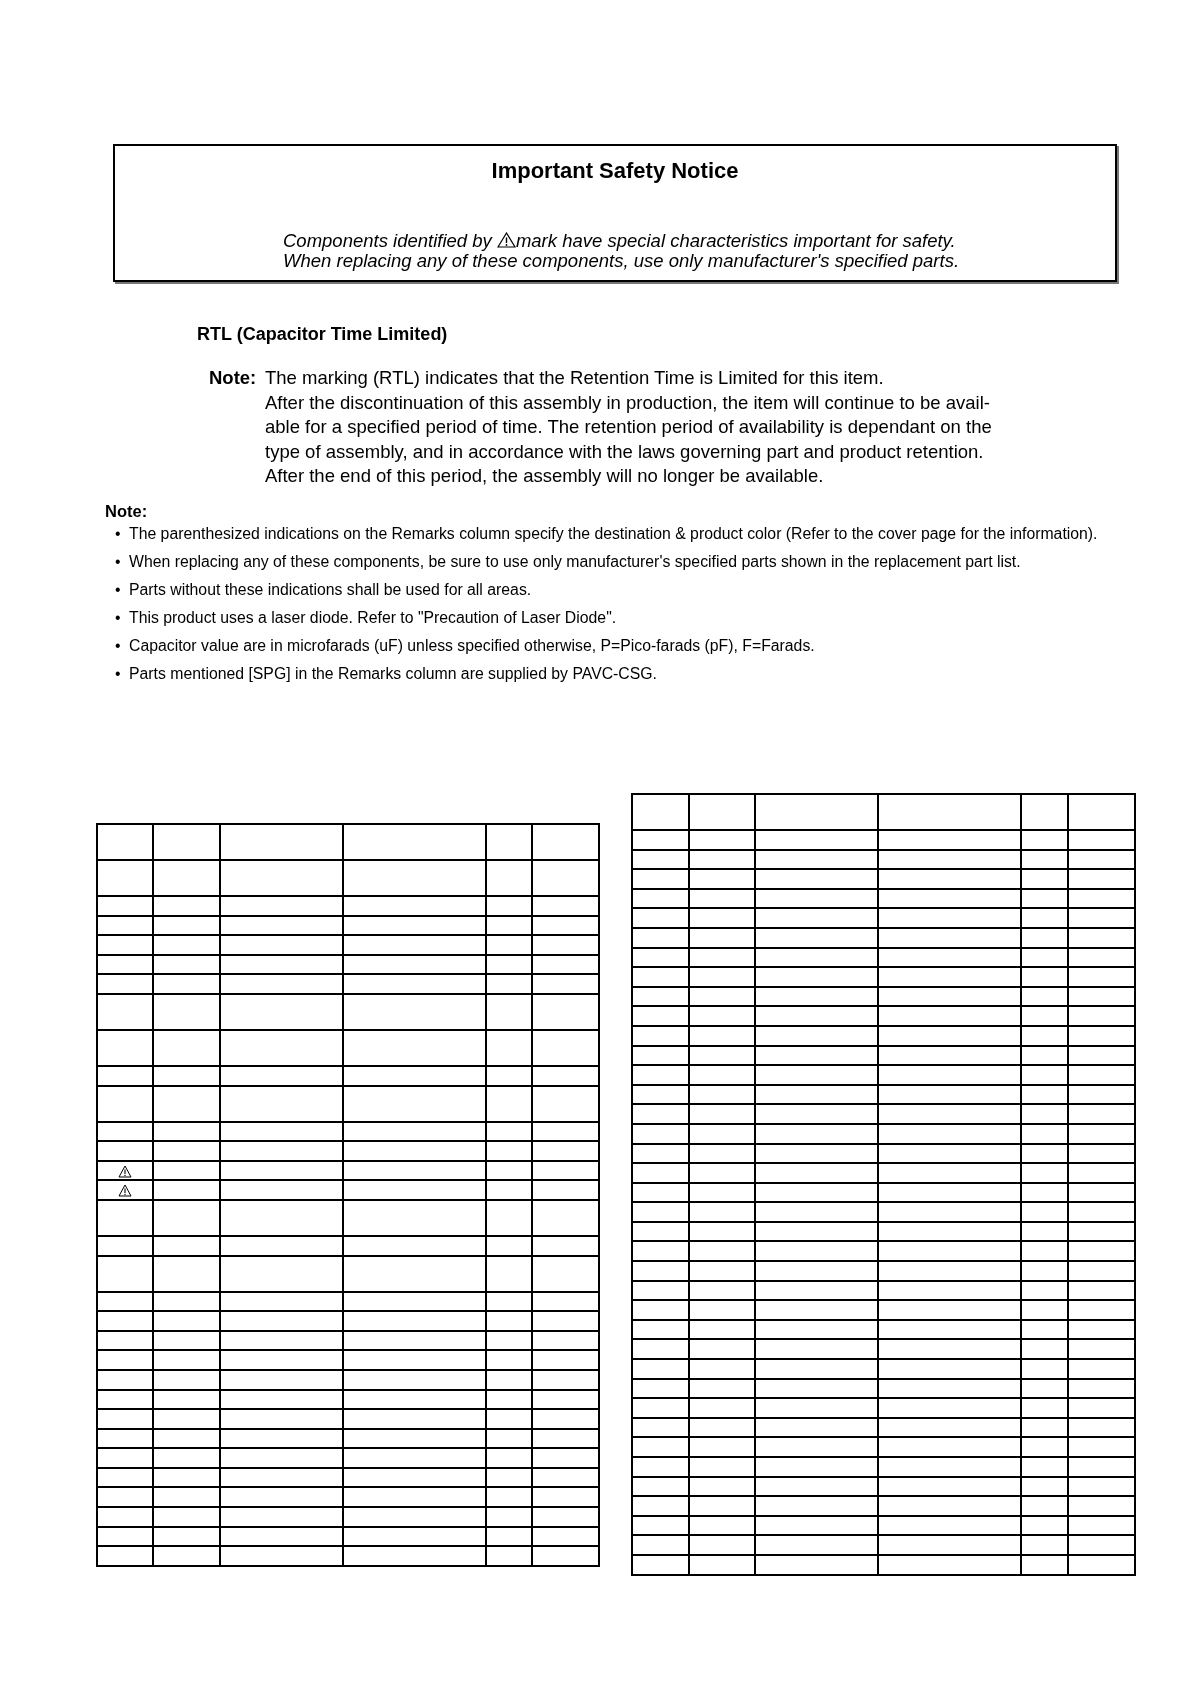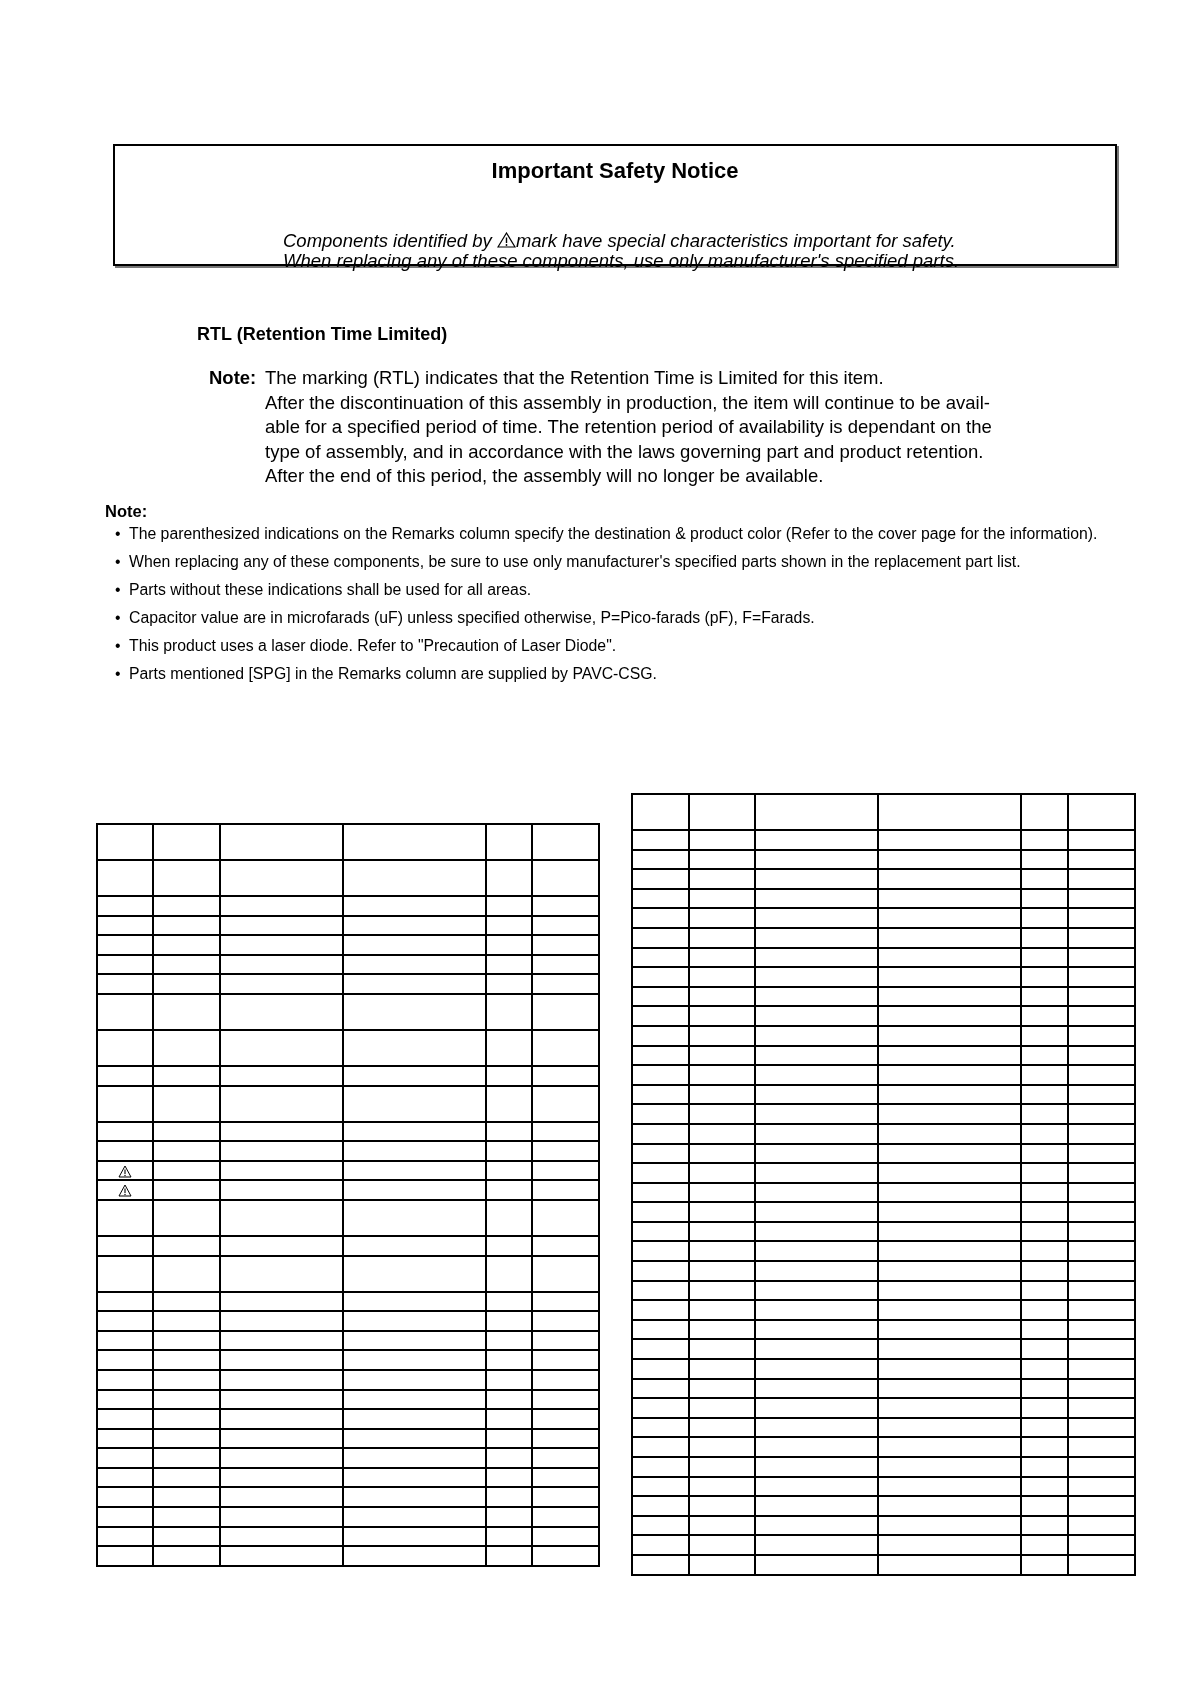--- a/index.html
+++ b/index.html
@@ -1,18 +1,18 @@
 <!DOCTYPE html>
 <html><head>
 <meta charset="utf-8">
 <style>
   html, body { margin: 0; padding: 0; background: #ffffff; }
   body { width: 1190px; height: 1684px; position: relative; overflow: hidden;
          font-family: "Liberation Sans", sans-serif; color: #000; }
-  .notice-box { position: absolute; left: 113px; top: 144px; width: 1004px; height: 122px;
+  .notice-box { position: absolute; left: 113px; top: 144px; width: 1004px; height: 138px;
                 border: 2px solid #000; box-shadow: 2px 2px 0 #777; box-sizing: border-box; padding-left: 20px; }
   .notice-title { position: absolute; left: 0; right: 0; top: 12px; text-align: center;
                   font-weight: bold; font-size: 22px; }
   .notice-body { position: absolute; left: 140px; top: 85px; font-style: italic; font-size: 18.5px; line-height: 20px; margin-left: 28px; }
   .warn-inline { display: inline-block; width: 19px; height: 16px; vertical-align: -1px; }
   .rtl-heading { position: absolute; left: 197px; top: 324px; font-weight: bold; font-size: 18px; }
   .rtl-note { position: absolute; left: 209px; top: 366px; font-size: 18.5px; line-height: 24.5px; }
   .rtl-note .lbl { font-weight: bold; display: inline-block; width: 56px; }
   .rtl-note .line { white-space: nowrap; }
   .rtl-note .indent { padding-left: 56px; }
@@ -38,38 +38,38 @@
       <span>Components identified by </span><span class="warn-inline"><svg viewBox="0 0 19 16" width="19" height="16">
             <path d="M9.5 1 L18 15 L1 15 Z" fill="none" stroke="#000" stroke-width="1.2"></path>
             <line x1="9.5" y1="5.5" x2="9.5" y2="11" stroke="#000" stroke-width="1.4"></line>
             <circle cx="9.5" cy="13" r="0.9" fill="#000"></circle>
           </svg></span><span>mark have special characteristics important for safety.</span>
     </div>
     <div>When replacing any of these components, use only manufacturer's specified parts.</div>
   </div>
 </div>
 
-<div class="rtl-heading">RTL (Retention Time Limited)</div>
+<div class="rtl-heading">RTL (Capacitor Time Limited)</div>
 
 <div class="rtl-note">
   <div class="line"><span class="lbl">Note:</span><span>The marking (RTL) indicates that the Retention Time is Limited for this item.</span></div>
   <div class="line indent">After the discontinuation of this assembly in production, the item will continue to be avail-</div>
   <div class="line indent">able for a specified period of time. The retention period of availability is dependant on the</div>
   <div class="line indent">type of assembly, and in accordance with the laws governing part and product retention.</div>
   <div class="line indent">After the end of this period, the assembly will no longer be available.</div>
 </div>
 
 <div class="notes">
   <div class="head">Note:</div>
   <ul>
     <li>The parenthesized indications on the Remarks column specify the destination &amp; product color (Refer to the cover page for the information).</li>
     <li>When replacing any of these components, be sure to use only manufacturer's specified parts shown in the replacement part list.</li>
     <li>Parts without these indications shall be used for all areas.</li>
+    <li>This product uses a laser diode. Refer to "Precaution of Laser Diode".</li>
     <li>Capacitor value are in microfarads (uF) unless specified otherwise, P=Pico-farads (pF), F=Farads.</li>
-    <li>This product uses a laser diode. Refer to "Precaution of Laser Diode".</li>
     <li>Parts mentioned [SPG] in the Remarks column are supplied by PAVC-CSG.</li>
   </ul>
 </div>
 
 <table class="grid" id="left-table">
   <colgroup>
       <col style="width:56px">
       <col style="width:67px">
       <col style="width:123px">
       <col style="width:143px">

